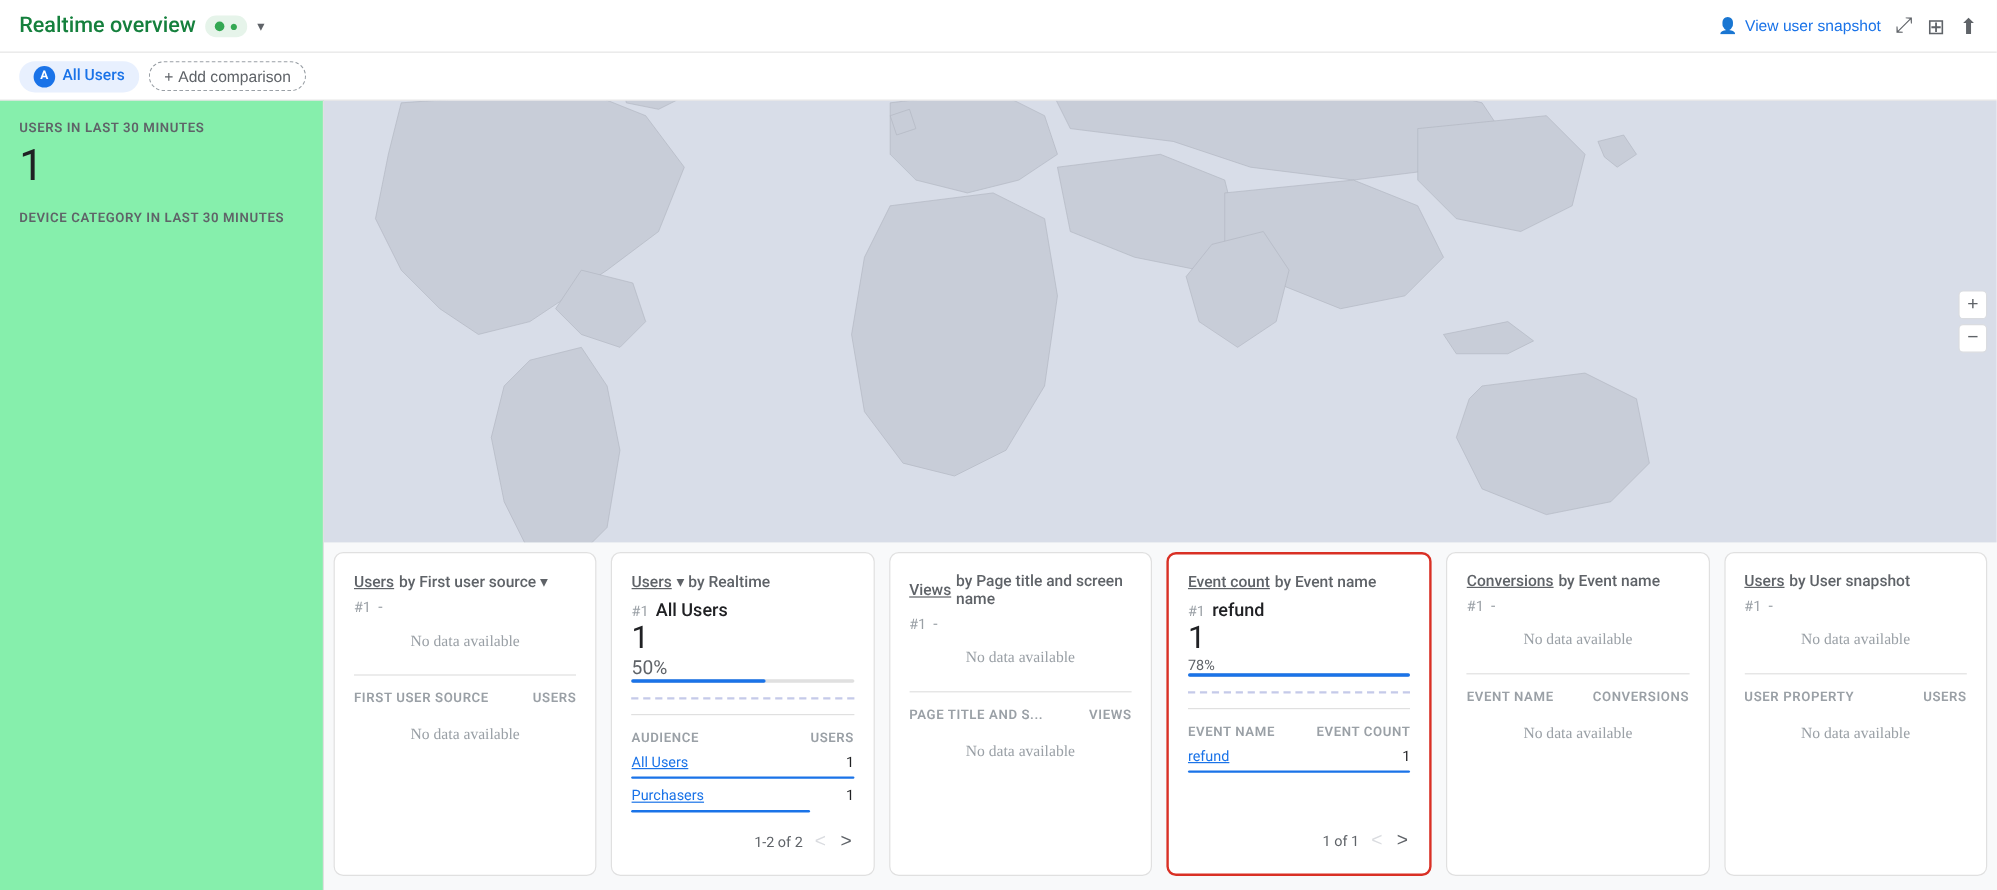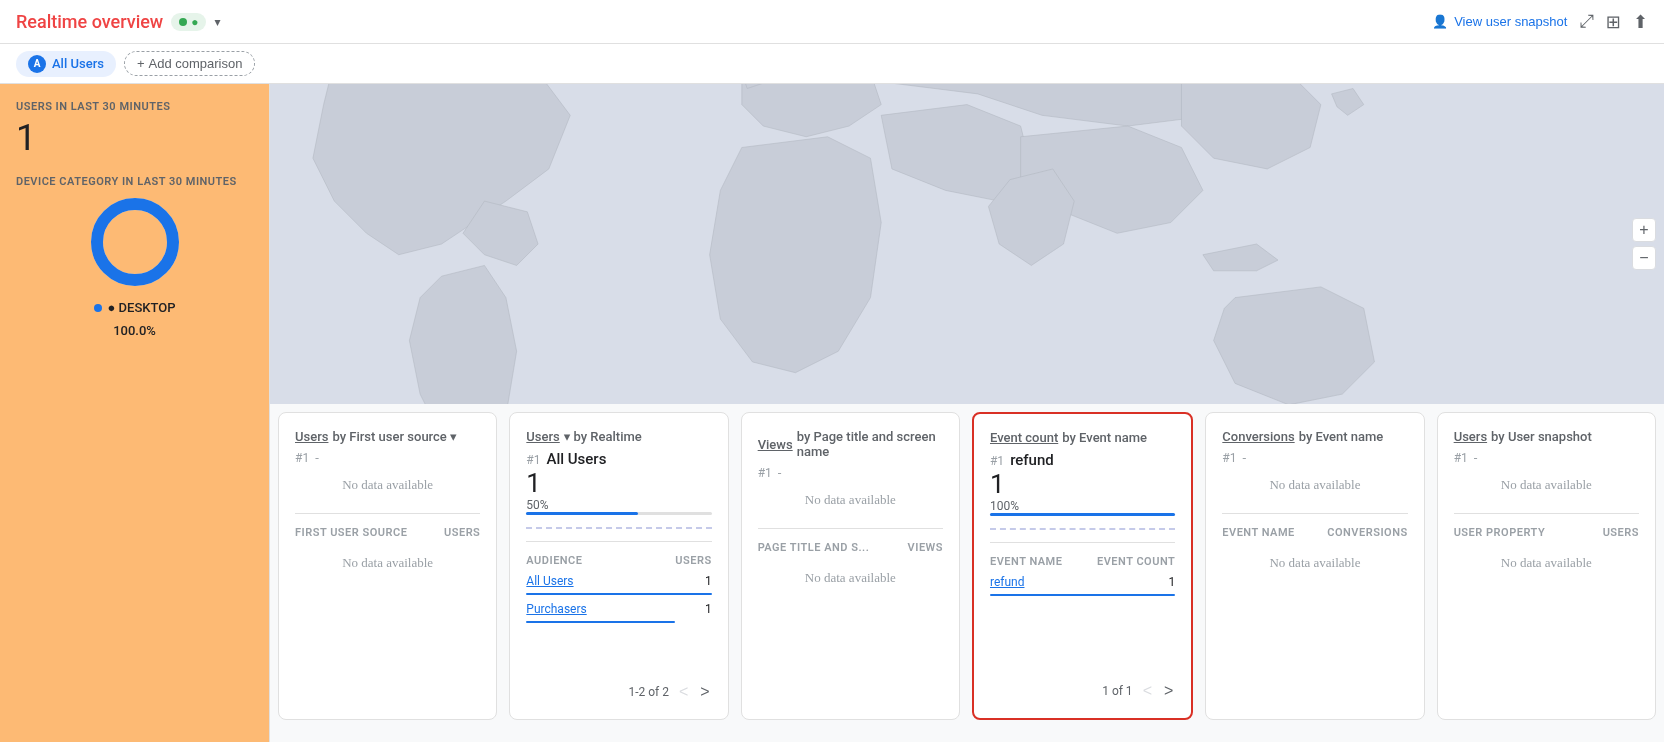--- a/index.html
+++ b/index.html
@@ -4,21 +4,21 @@
   <style>
     * { box-sizing: border-box; margin: 0; padding: 0; }
     body { font-family: 'Google Sans', Roboto, Arial, sans-serif; font-size: 13px; background: #f8f9fa; color: #202124; overflow: hidden; width: 1664px; height: 742px; }
 
     
     .header {
       display: flex; align-items: center; justify-content: space-between;
       padding: 8px 16px; background: #fff; border-bottom: 1px solid #e0e0e0; height: 44px;
     }
     .header-left { display: flex; align-items: center; gap: 8px; }
-    .header-title { font-size: 18px; font-weight: 500; color: #ef4444; }
+    .header-title { font-size: 18px; font-weight: 500; color: #15803d; }
     .status-badge { display: flex; align-items: center; gap: 4px; background: #e6f4ea; border-radius: 12px; padding: 2px 8px; }
     .status-dot { width: 8px; height: 8px; background: #34a853; border-radius: 50%; }
     .status-text { font-size: 12px; color: #34a853; font-weight: 500; }
     .chevron-down { font-size: 12px; color: #5f6368; cursor: pointer; }
 
     .header-right { display: flex; align-items: center; gap: 12px; }
     .view-snapshot-btn { display: flex; align-items: center; gap: 6px; font-size: 13px; color: #1a73e8; font-weight: 500; cursor: pointer; border: none; background: none; }
 
     
     .filters-row {
@@ -35,21 +35,21 @@
       display: flex; align-items: center; gap: 4px;
       border: 1px dashed #9aa0a6; border-radius: 16px; padding: 4px 12px;
       font-size: 13px; color: #5f6368; cursor: pointer; background: none;
     }
 
     
     .main { display: flex; height: calc(742px - 84px); }
 
     
     .left-panel {
-      width: 270px; min-width: 270px; background: #fdba74;
+      width: 270px; min-width: 270px; background: #86efac;
       border-right: 1px solid #e0e0e0; padding: 16px;
       display: flex; flex-direction: column; gap: 16px;
     }
     .metric-section { }
     .metric-label { font-size: 11px; font-weight: 600; color: #5f6368; letter-spacing: 0.5px; text-transform: uppercase; margin-bottom: 4px; }
     .metric-value { font-size: 36px; font-weight: 400; color: #202124; }
 
     
     .mini-chart { height: 40px; position: relative; }
     .mini-chart-bar {
@@ -148,31 +148,20 @@
 
   <div class="left-panel">
     <div class="metric-section">
       <div class="metric-label">USERS IN LAST 30 MINUTES</div>
       <div class="metric-value">1</div>
     </div>
 
 
     <div class="metric-section">
       <div class="metric-label">DEVICE CATEGORY IN LAST 30 MINUTES</div>
-      <div class="donut-container">
-        <svg width="100" height="100" viewBox="0 0 100 100">
-          <circle cx="50" cy="50" r="38" fill="none" stroke="#e0e0e0" stroke-width="12"></circle>
-          <circle cx="50" cy="50" r="38" fill="none" stroke="#1a73e8" stroke-width="12" stroke-dasharray="238.76" stroke-dashoffset="0" transform="rotate(-90 50 50)"></circle>
-        </svg>
-        <div class="donut-legend">
-          <span class="legend-dot"></span>
-          <span class="donut-value">● DESKTOP</span>
-        </div>
-        <div class="donut-value">100.0%</div>
-      </div>
     </div>
   </div>
 
   <div style="flex:1; position:relative; display:flex; flex-direction:column;">
 
     <div class="map-area" style="flex:1;">
       <svg class="world-map" viewBox="0 0 1300 400" preserveAspectRatio="xMidYMid slice">
         <rect width="1300" height="400" fill="#d8dde8"></rect>
 
         <path d="M 60 30 L 200 20 L 250 40 L 280 80 L 260 130 L 220 160 L 190 180 L 160 200 L 120 210 L 90 190 L 60 160 L 40 120 L 50 70 Z" fill="#c8cdd8" stroke="#b0b5c0" stroke-width="0.5"></path>
@@ -205,21 +194,21 @@
         <path d="M 690 140 L 730 130 L 750 160 L 740 200 L 710 220 L 680 200 L 670 165 Z" fill="#c8cdd8" stroke="#b0b5c0" stroke-width="0.5"></path>
       </svg>
 
       
       <div class="zoom-controls">
         <button class="zoom-btn">+</button>
         <button class="zoom-btn">−</button>
       </div>
     </div>
 
-    <div style="display:flex; height:338px; background:#f8f9fa; padding:4px 4px 18px 4px; gap:4px;">
+    <div style="display:flex; height:290px; background:#f8f9fa; padding:4px 4px 8px 4px; gap:4px;">
 
       <div class="card">
         <div class="card-title">
           <span class="card-title-link">Users</span>
           <span> by First user source ▾</span>
         </div>
         <div style="display:flex; align-items:baseline; gap:6px;">
           <span class="card-rank">#1</span>
           <span style="font-size:13px; color:#9aa0a6;">-</span>
         </div>
@@ -235,21 +224,21 @@
       <div class="card">
         <div class="card-title">
           <span class="card-title-link">Users</span>
           <span> ▾ by Realtime</span>
         </div>
         <div style="display:flex; align-items:baseline; gap:6px;">
           <span class="card-rank">#1</span>
           <span style="font-size:15px; font-weight:500; color:#202124;">All Users</span>
         </div>
         <div style="font-size:26px; font-weight:400; color:#202124;">1</div>
-        <div style="font-size:12px; color:#5f6368;">50%</div>
+        <div style="font-size:16px; color:#5f6368;">50%</div>
         <div class="progress-bar-container">
           <div class="progress-bar" style="width:60%;"></div>
         </div>
         <div class="dashed-line"></div>
         <hr class="divider">
         <div class="table-header">
           <span class="table-header-label">AUDIENCE</span>
           <span class="table-header-label">USERS</span>
         </div>
         <div class="table-row-item">
@@ -294,21 +283,21 @@
       <div class="card highlighted">
         <div class="card-title">
           <span class="card-title-link">Event count</span>
           <span> by Event name</span>
         </div>
         <div style="display:flex; align-items:baseline; gap:6px;">
           <span class="card-rank">#1</span>
           <span style="font-size:15px; font-weight:500; color:#202124;">refund</span>
         </div>
         <div style="font-size:26px; font-weight:400; color:#202124;">1</div>
-        <div style="font-size:12px; color:#5f6368;">100%</div>
+        <div style="font-size:12px; color:#5f6368;">78%</div>
         <div class="progress-bar-container">
           <div class="progress-bar" style="width:100%;"></div>
         </div>
         <div class="dashed-line"></div>
         <hr class="divider">
         <div class="table-header">
           <span class="table-header-label">EVENT NAME</span>
           <span class="table-header-label">EVENT COUNT</span>
         </div>
         <div class="table-row-item">

